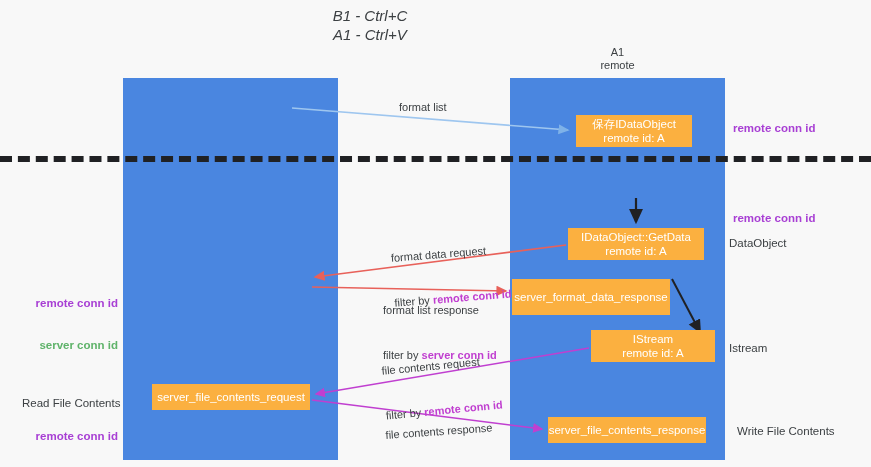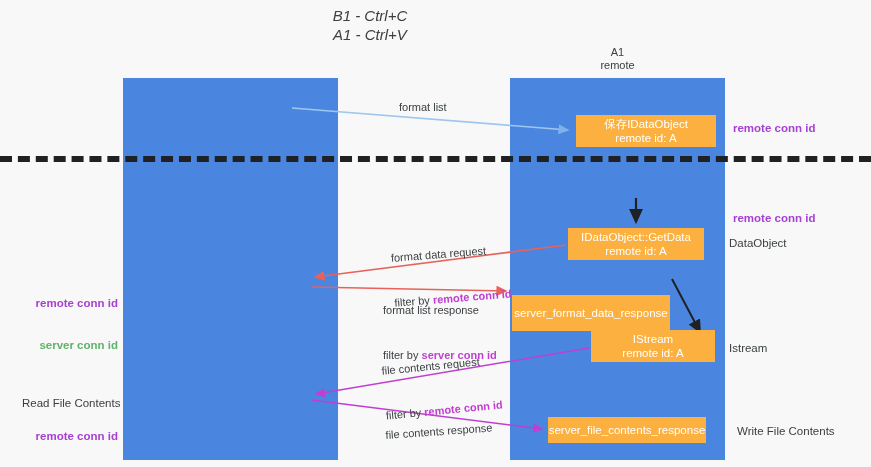--- a/index.html
+++ b/index.html
@@ -72,25 +72,25 @@
     display: flex;
     flex-direction: column;
     align-items: center;
     justify-content: center;
     white-space: pre;
   }
   .green { background: #82c98a; }
   .orange { background: #fbb040; }
 
   #n-ctrlc  { left: 160px; top: 95px;  width: 132px; height: 27px; }
-  #n-idobj  { left: 576px; top: 115px; width: 140px; height: 32px; }
+  #n-idobj  { left: 576px; top: 115px; width: 116px; height: 32px; }
   #n-ctrlv  { left: 578px; top: 172px; width: 116px; height: 26px; }
   #n-getdata{ left: 568px; top: 228px; width: 136px; height: 32px; }
   #n-sfreq  { left: 152px; top: 268px; width: 158px; height: 26px; }
-  #n-sfresp { left: 512px; top: 279px; width: 158px; height: 36px; margin-top: 16px; }
+  #n-sfresp { left: 512px; top: 279px; width: 158px; height: 36px; }
   #n-istream{ left: 591px; top: 330px; width: 124px; height: 32px; }
   #n-sfcreq { left: 152px; top: 384px; width: 158px; height: 26px; }
   #n-sfcresp{ left: 548px; top: 417px; width: 158px; height: 26px; }
 
   
   .side {
     font-size: 11.5px;
     line-height: 14px;
     white-space: pre;
   }
@@ -190,20 +190,21 @@
 
   <div class="abs" id="divider"></div>
 
   <div class="abs node orange" id="n-idobj">保存IDataObject
 remote id: A</div>
   <div class="abs node orange" id="n-getdata">IDataObject::GetData
 remote id: A</div>
   <div class="abs node orange" id="n-sfresp">server_format_data_response</div>
   <div class="abs node orange" id="n-istream">IStream
 remote id: A</div>
+  <div class="abs node orange" id="n-sfcreq">server_file_contents_request</div>
   <div class="abs node orange" id="n-sfcresp">server_file_contents_response</div>
 
   <div class="abs side purple" id="s-remote1">remote conn id</div>
   <div class="abs side purple" id="s-remote2">remote conn id</div>
   <div class="abs side plain" id="s-dataobject">DataObject</div>
   <div class="abs side plain" id="s-istream">Istream</div>
   <div class="abs side plain" id="s-write">Write File Contents</div>
 
   <div class="abs side" id="s-left1">
     <div class="purple">remote conn id</div>

